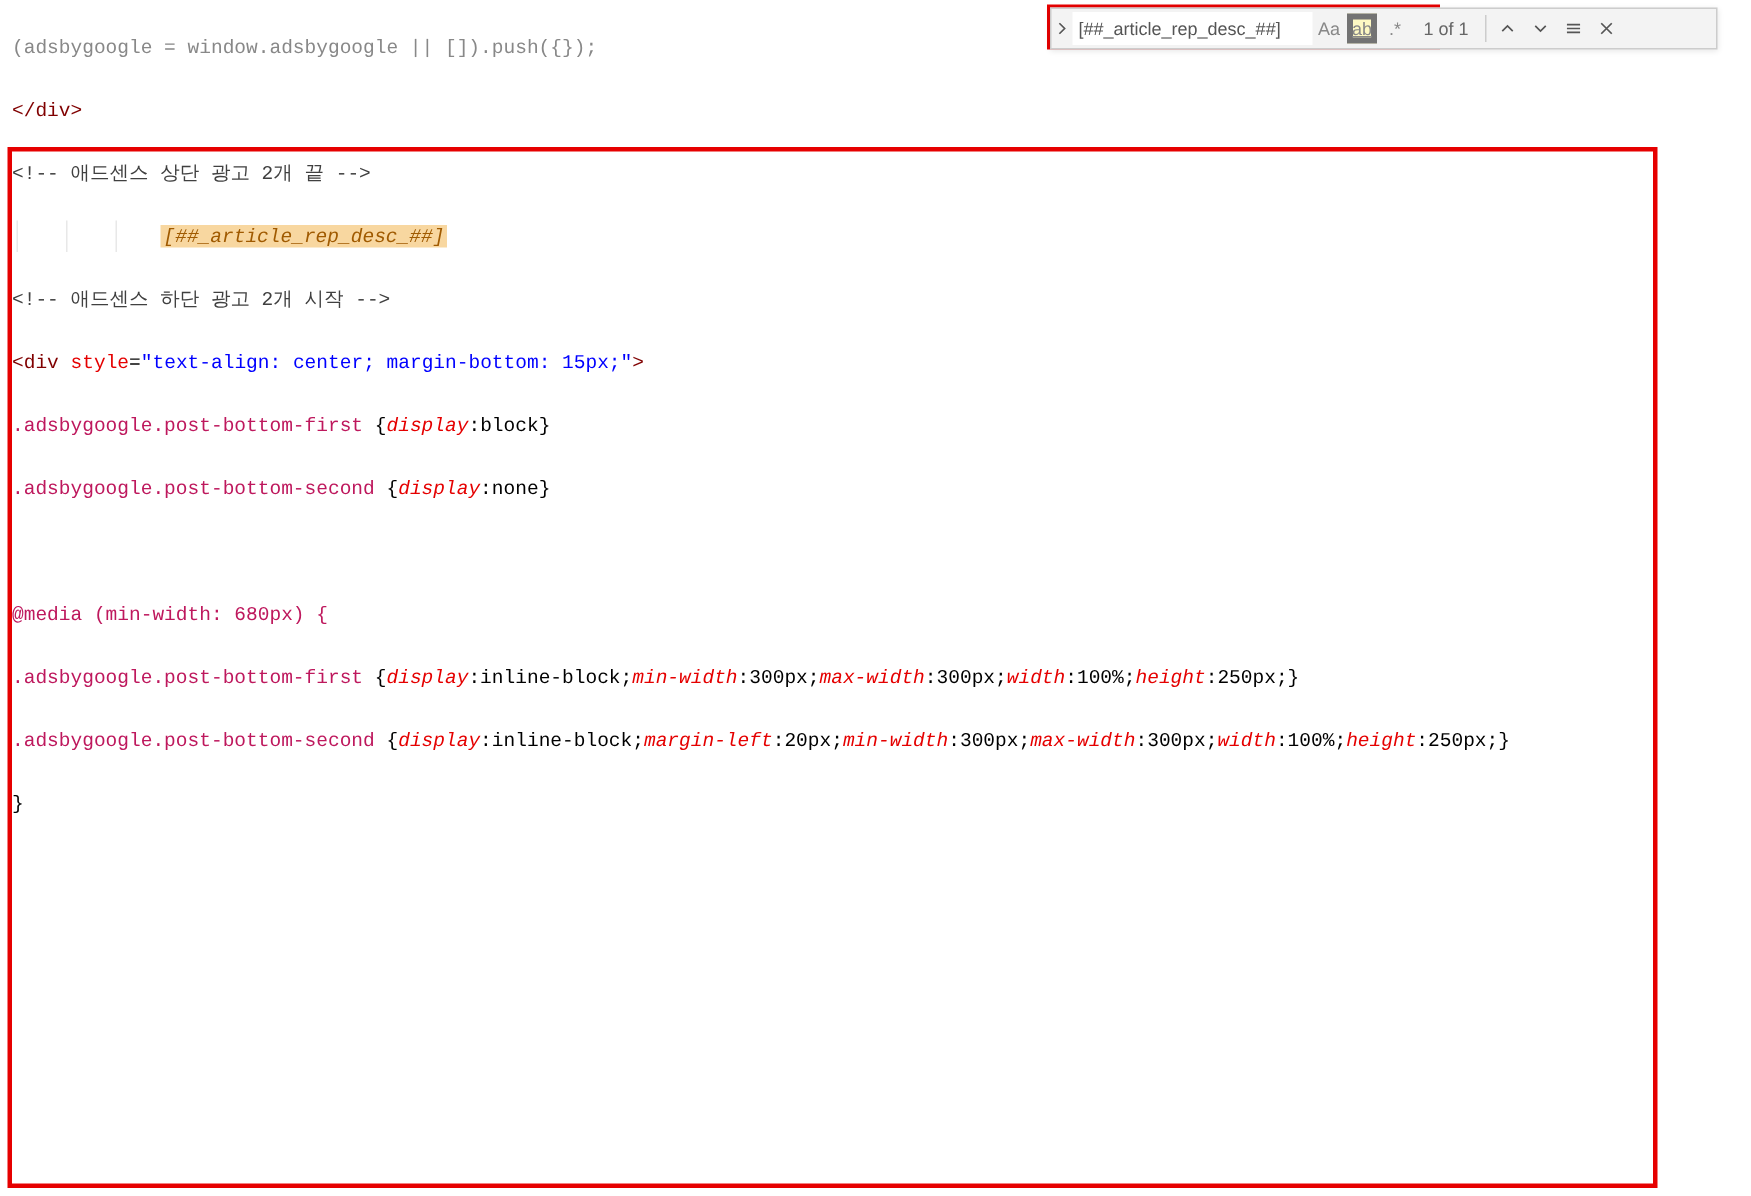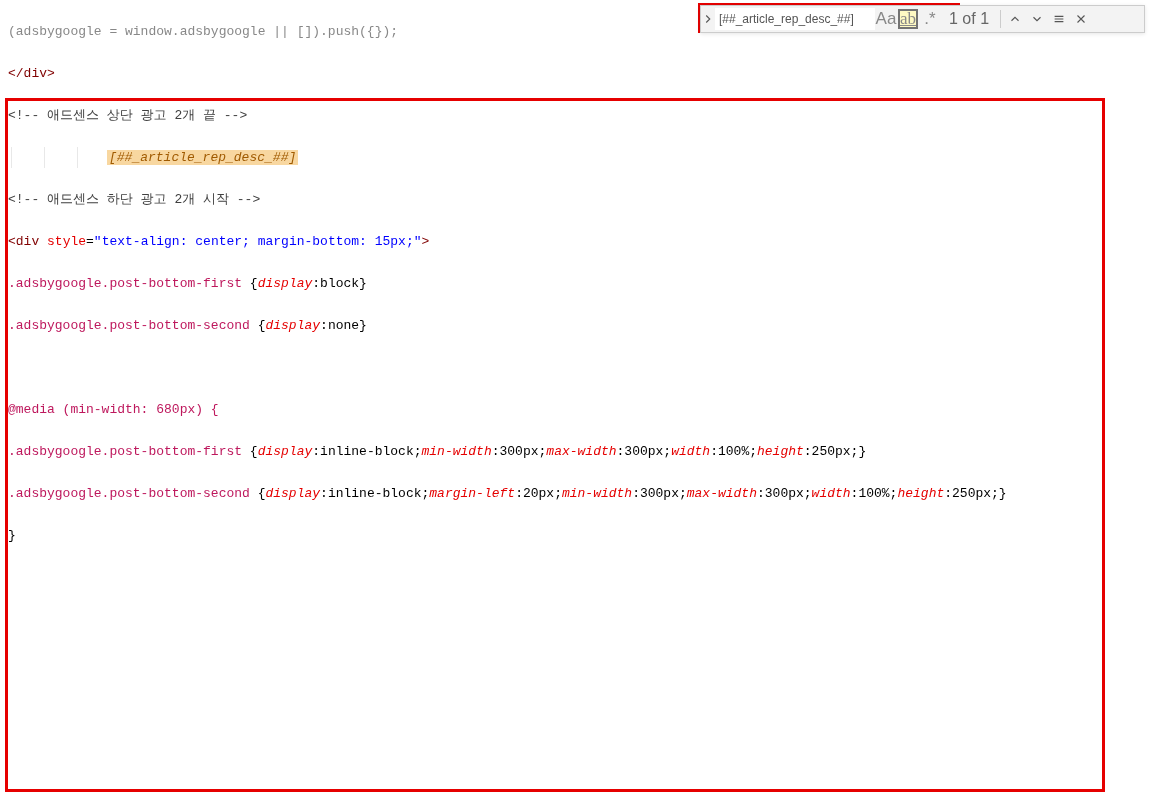--- a/index.html
+++ b/index.html
@@ -99,31 +99,30 @@
   }
   .find-opt {
     width: 20px;
     height: 20px;
     display: inline-flex;
     align-items: center;
     justify-content: center;
     color: #888;
     cursor: pointer;
     margin: 0 1px;
-    font-size: 17px;
+    font-size: 12px;
   }
   .find-opt.active {
-    border: 2px solid #737373;
+    border: 4px solid #737373;
     background: #fef9c3;
-    font-family: Liberation Serif, serif;
   }
   .find-count {
     color: #666;
     margin: 15px 8px;
-    font-size: 16px;
+    font-size: 12px;
   }
   .find-nav {
     width: 22px;
     height: 22px;
     display: inline-flex;
     align-items: center;
     justify-content: center;
     color: #555;
     cursor: pointer;
   }

